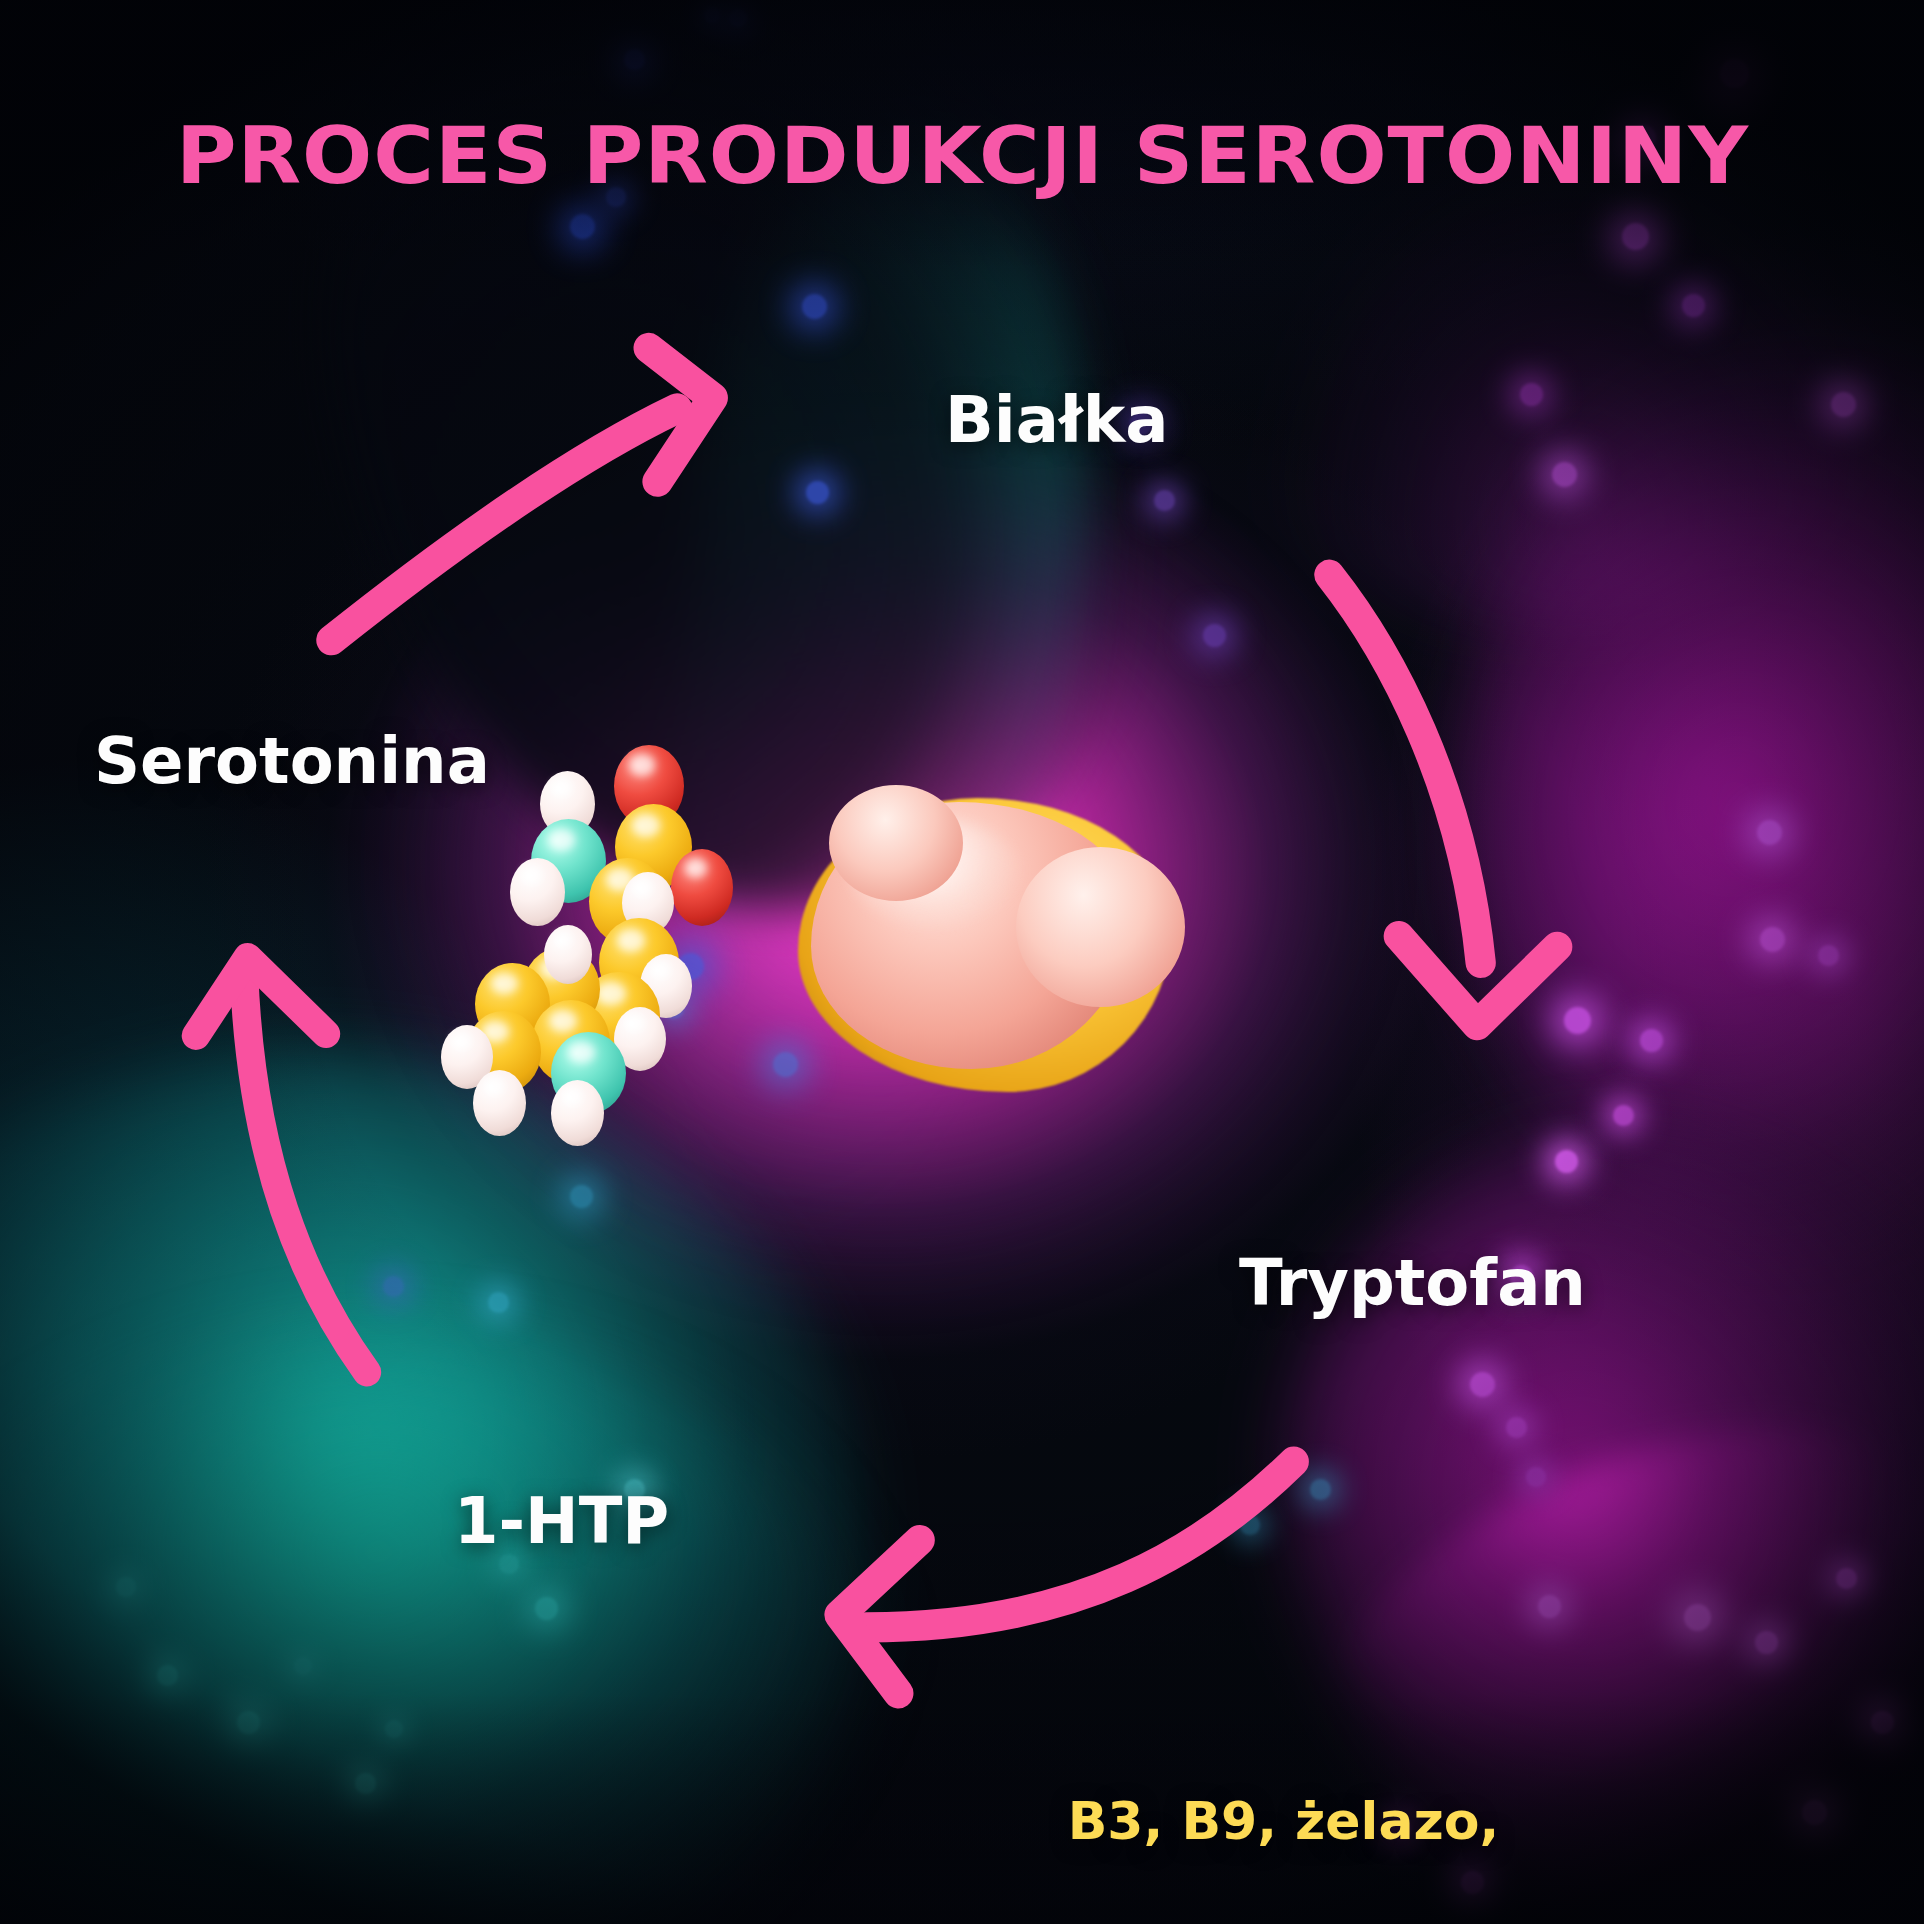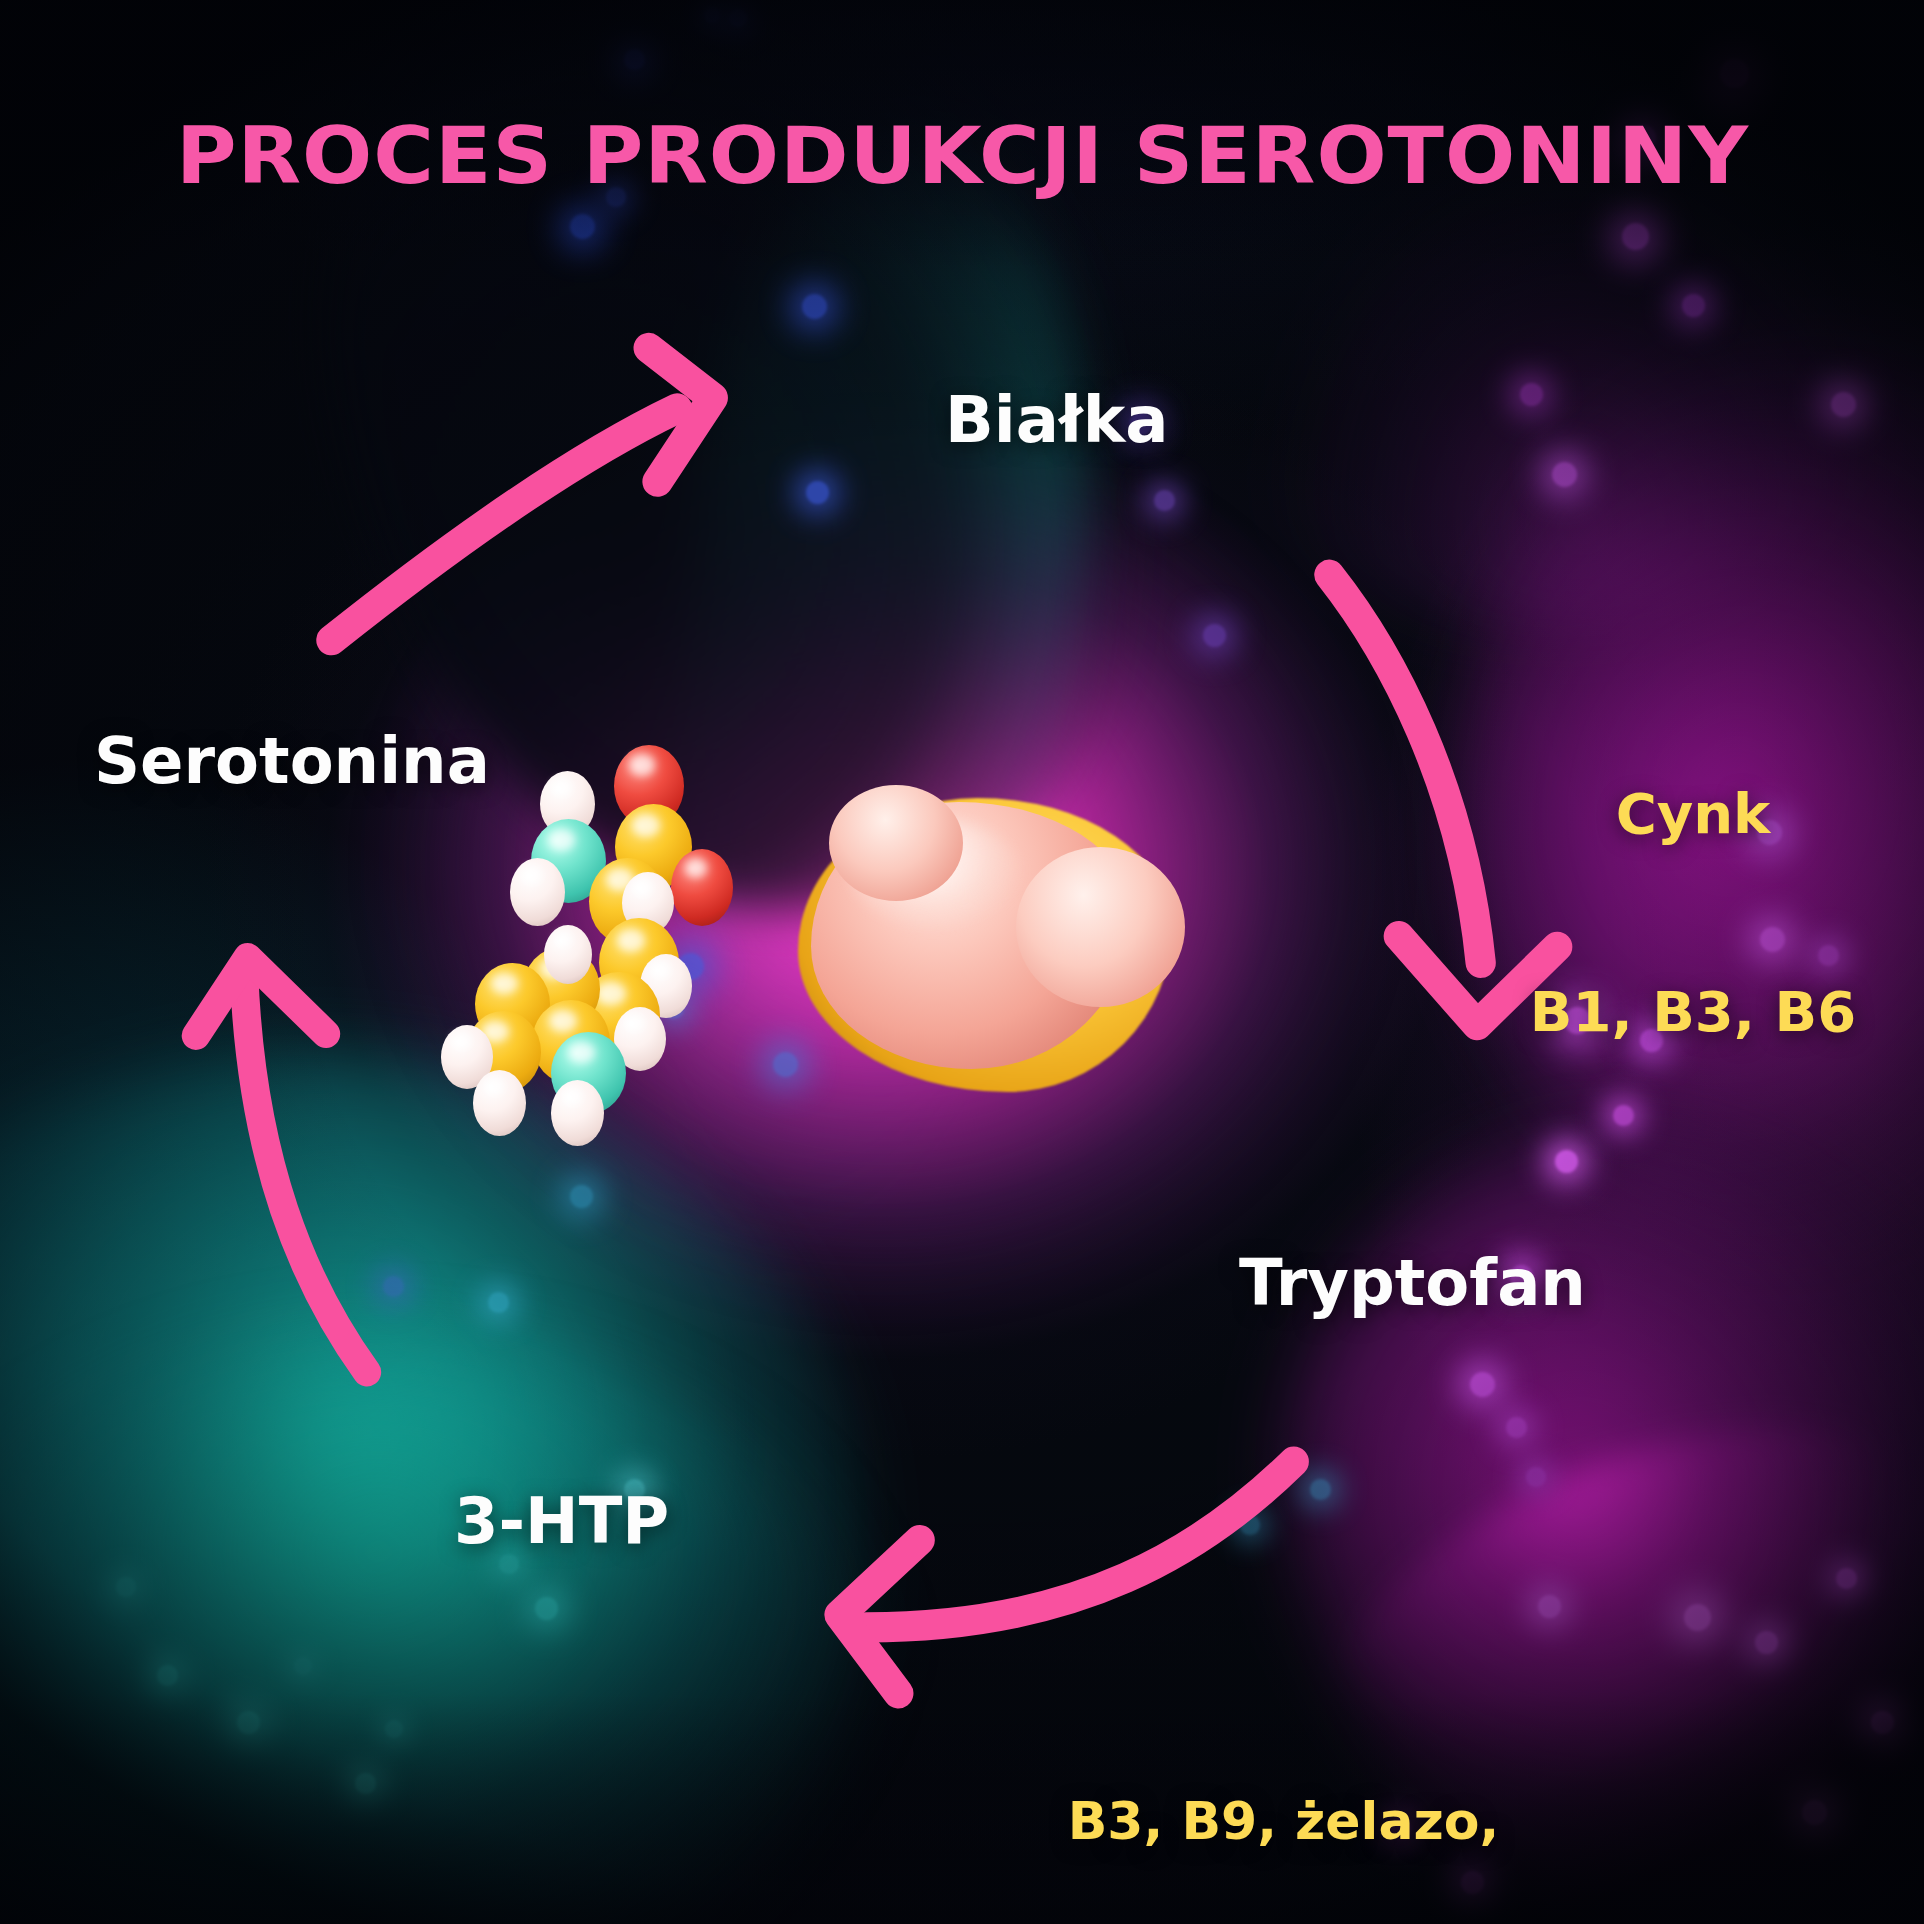--- a/index.html
+++ b/index.html
@@ -358,26 +358,22 @@
   </svg>
 
   <div class="title" id="page-title" style="color:#f758a8;">PROCES PRODUKCJI SEROTONINY</div>
 
   <div class="label white" id="label-bialka">Białka</div>
 
   <div class="label white" id="label-serotonina">Serotonina</div>
 
   <div class="label white" id="label-tryptofan">Tryptofan</div>
 
-  <div class="label white" id="label-5htp">3-HTP</div>
-
-  <div class="label yellow" id="label-cynk">
-    <div>Cynk</div>
-    <div>B1, B3, B6</div>
-  </div>
+  <div class="label white" id="label-5htp">1-HTP</div>
+
 
   <div class="label yellow" id="label-b3b9">
     <div>B3, B9, żelazo,</div>
     
   </div>
 
 </div>
 
 
 </body></html>

